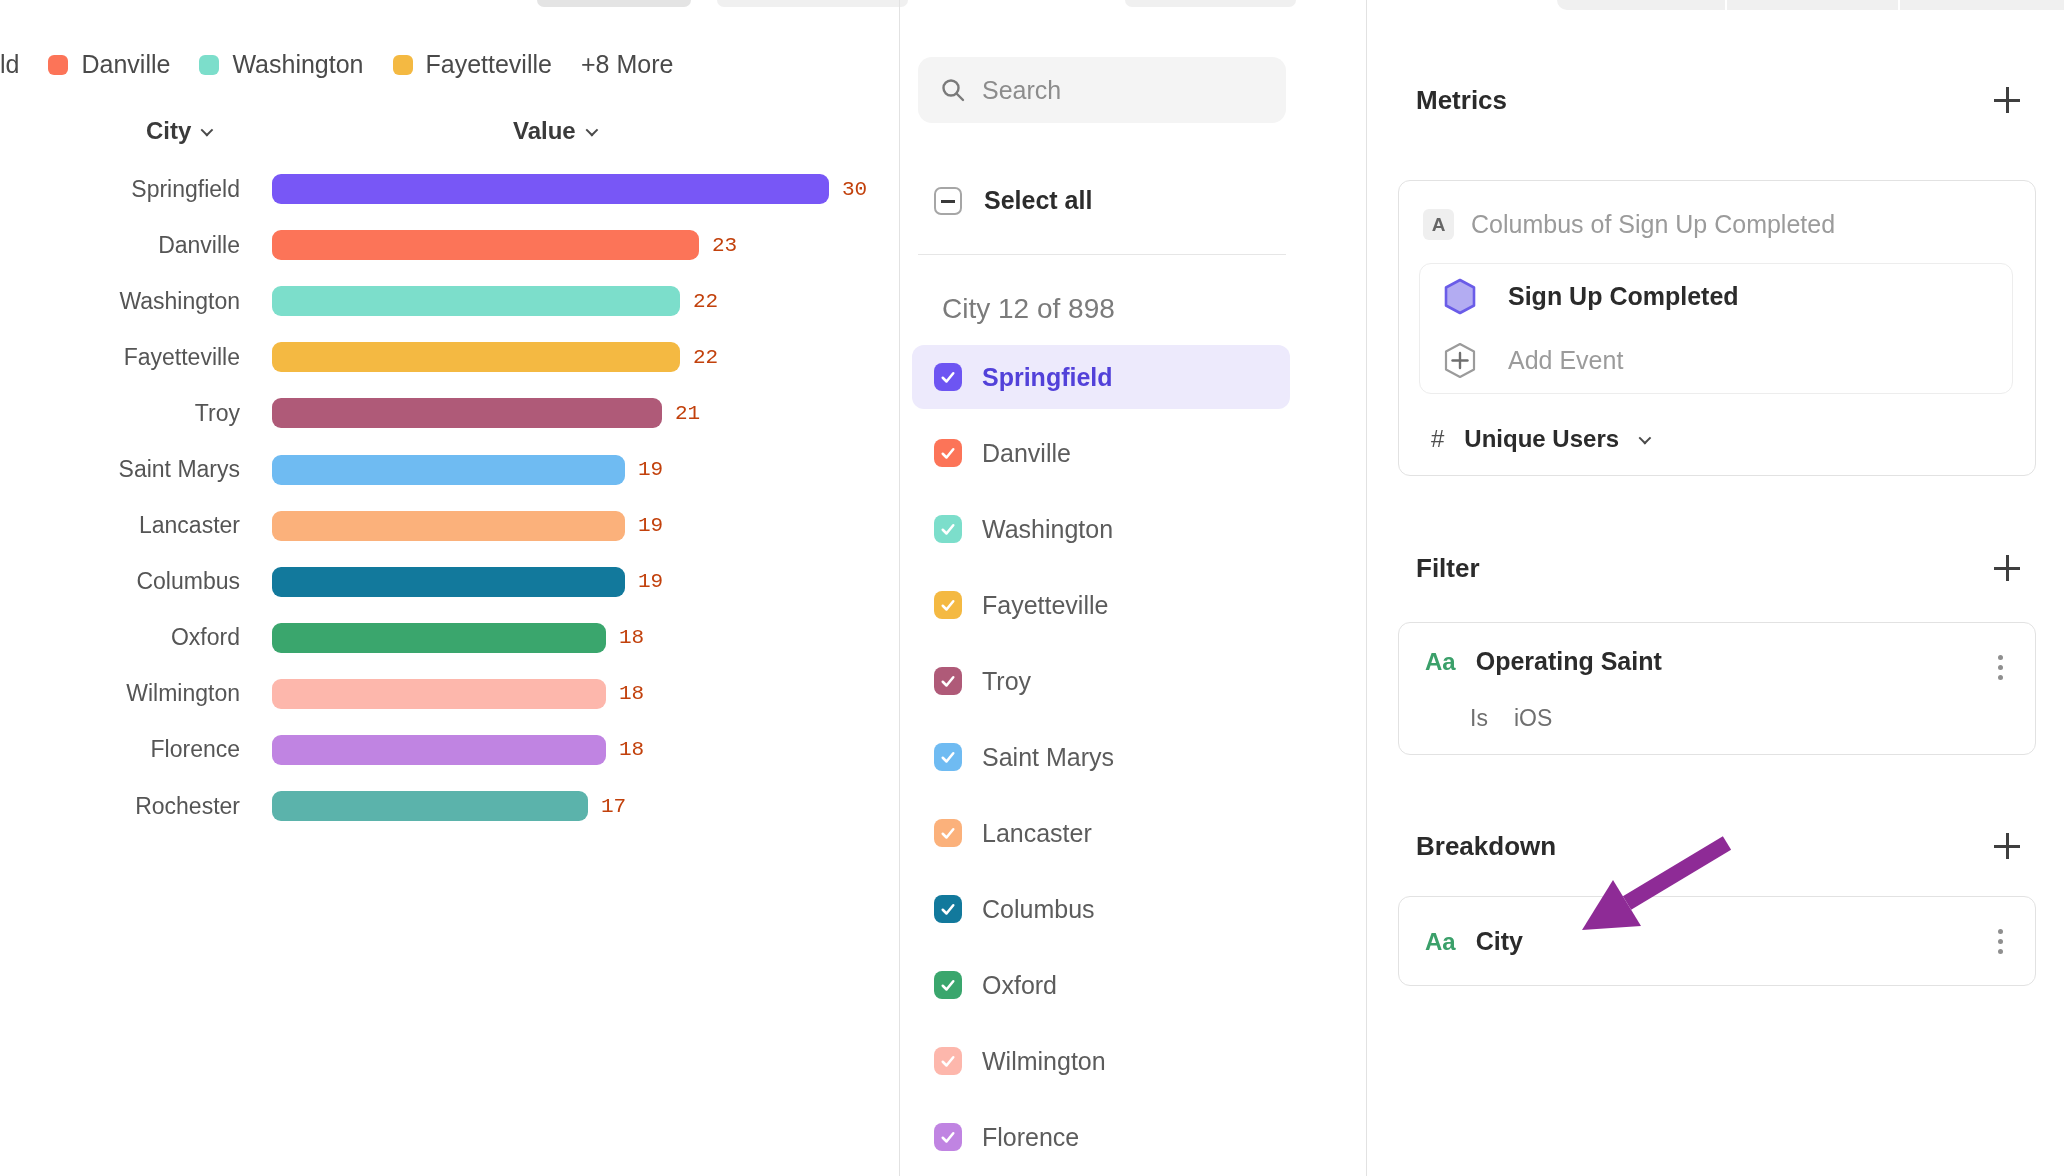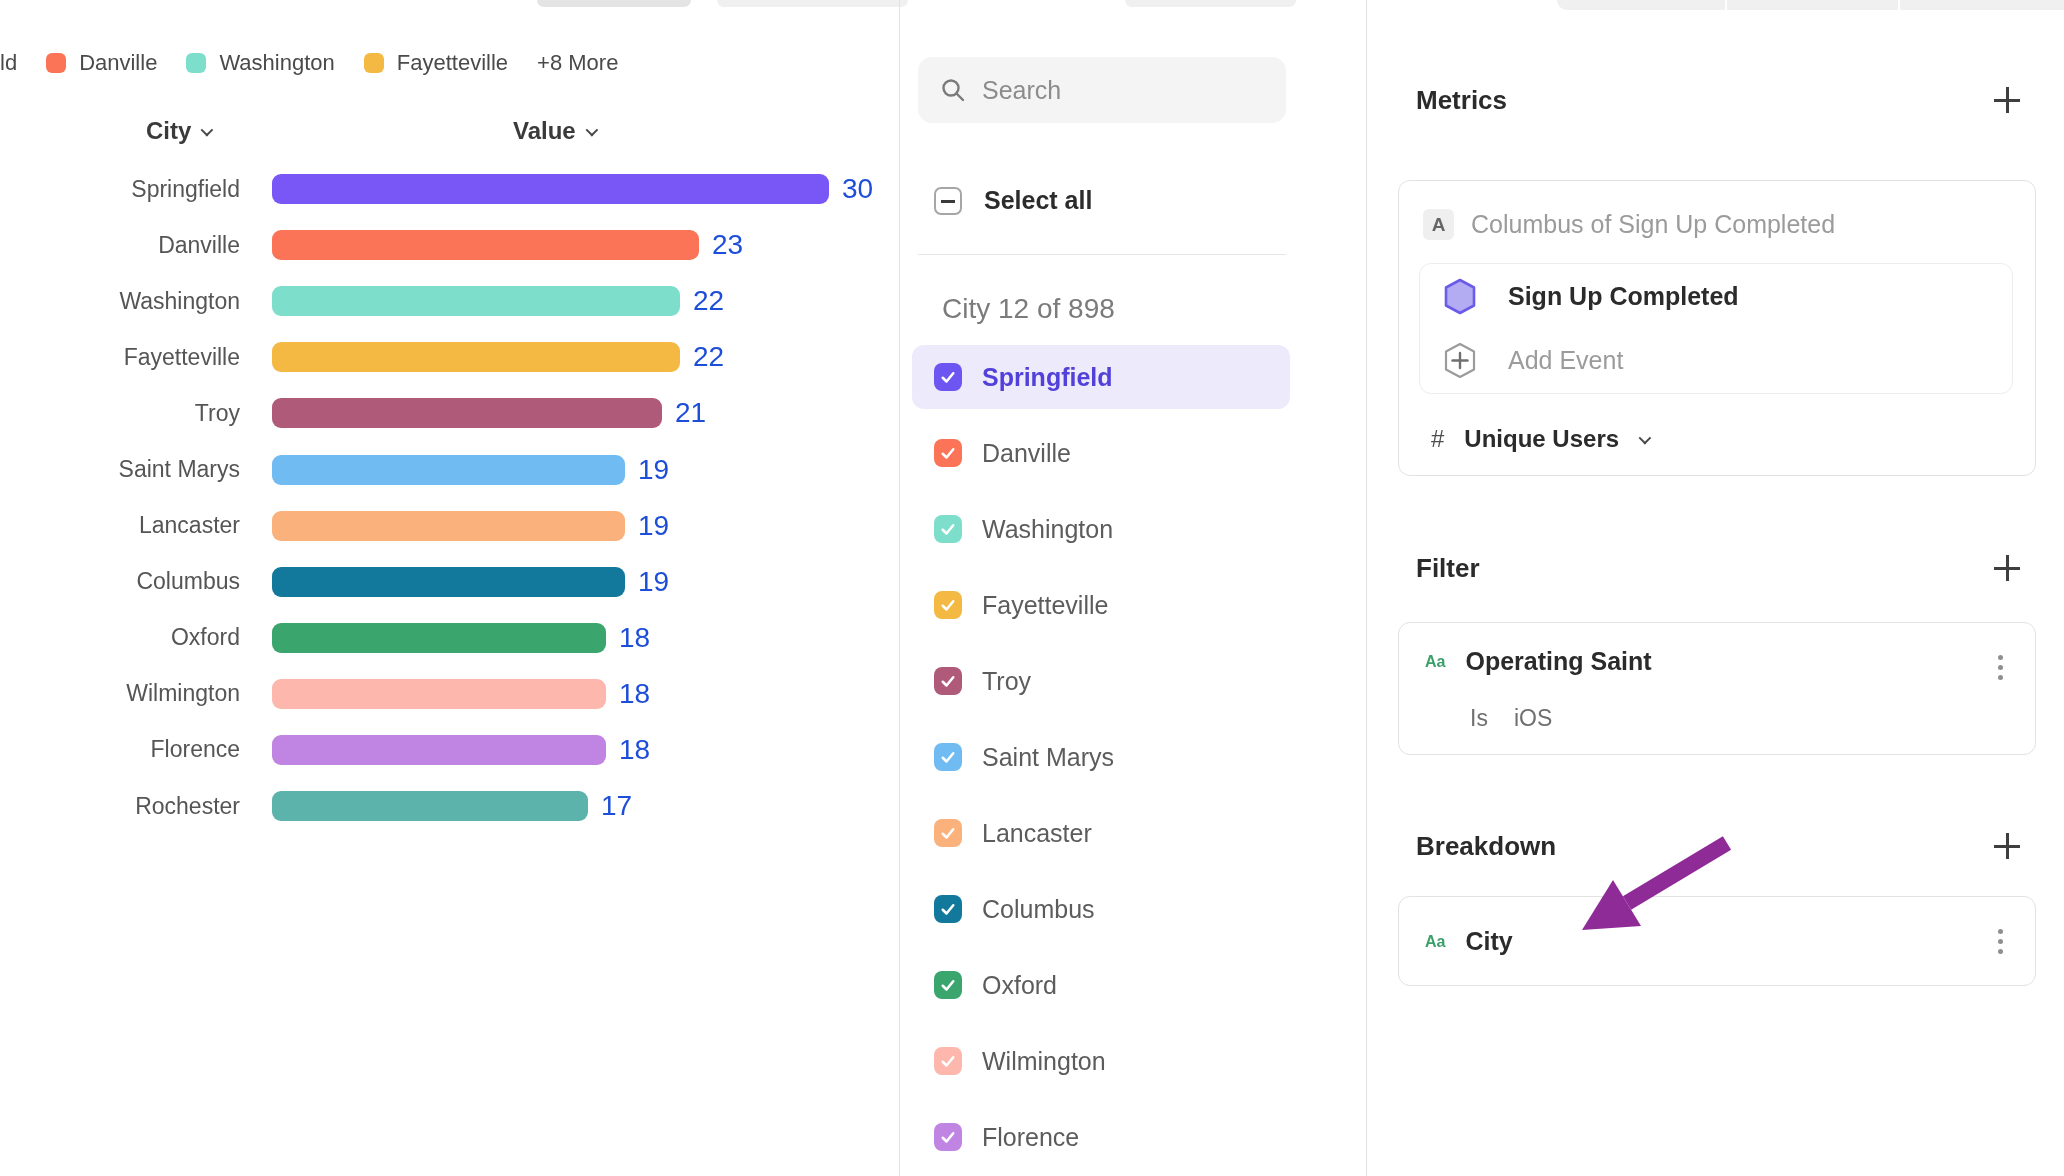--- a/index.html
+++ b/index.html
@@ -11,32 +11,32 @@
   .frag-a { left:537px; width:154px; height:7px; background:#E4E4E4; border-radius:0 0 8px 8px; }
   .frag-b { left:717px; width:191px; height:7px; border-radius:0 0 8px 8px; }
   .frag-c { left:1125px; width:171px; height:7px; border-radius:0 0 8px 8px; }
   .frag-d { left:1557px; width:507px; height:10px; border-radius:0 0 0 10px; }
   .frag-d .seg-div { position:absolute; top:0; width:2px; height:10px; background:#fff; }
 
   .vdiv { position:absolute; top:0; bottom:0; width:1px; background:#E2E2E2; }
 
   
   .chart-panel { position:absolute; left:0; top:0; width:899px; height:1176px; overflow:hidden; }
-  .legend { position:absolute; left:0; top:50px; display:flex; align-items:center; gap:29px; font-size:22px; color:#4a4a4a; white-space:nowrap; }
+  .legend { position:absolute; left:0; top:50px; display:flex; align-items:center; gap:29px; font-size:25px; color:#4a4a4a; white-space:nowrap; }
   .legend-item { display:flex; align-items:center; gap:13px; }
   .swatch { width:20px; height:20px; border-radius:6px; flex:0 0 auto; }
   .legend-more { color:#4a4a4a; }
   .chart-col-head { position:absolute; top:117px; display:flex; align-items:center; gap:10px; font-size:24px; font-weight:700; color:#3a3a3a; }
   .col-city { left:146px; } .col-value { left:513px; }
   .chev { display:inline-block; width:9px; height:9px; border-right:2.5px solid #4a4a4a; border-bottom:2.5px solid #4a4a4a; transform:rotate(45deg) translateY(-2px); }
   .bars { position:absolute; left:0; top:161px; width:899px; }
   .bar-row { display:flex; align-items:center; height:56.1px; }
   .bar-label { width:240px; text-align:right; font-size:23px; color:#555; }
   .bar { height:30px; border-radius:9px; margin-left:32px; flex:0 0 auto; }
-  .bar-value { margin-left:13px; font-family:Liberation Sans, sans-serif; font-size:28px; color:#1d4ed8; }
+  .bar-value { margin-left:13px; font-family:Liberation Mono, monospace; font-size:21px; color:#c2410c; }
 
   
   .list-panel { position:absolute; left:900px; top:0; width:466px; height:1176px; overflow:hidden; }
   .search-box { position:absolute; left:18px; top:57px; width:368px; height:66px; background:#F4F4F4; border-radius:14px; display:flex; align-items:center; padding-left:22px; gap:16px; }
   .search-box input { border:none; outline:none; background:transparent; font-family:"Liberation Sans",sans-serif; font-size:25px; color:#333; width:270px; }
   .search-box input::placeholder { color:#8C8C8C; }
   .select-row { position:absolute; left:34px; top:186px; display:flex; align-items:center; gap:22px; }
   .cb-indet { width:28px; height:28px; border:2px solid #A6A6A6; border-radius:7px; background:#fff; position:relative; }
   .cb-indet::after { content:""; position:absolute; left:5px; top:11px; width:14px; height:3px; background:#3a3a3a; }
   .select-label { font-size:25px; font-weight:700; color:#2c2c2c; }
@@ -65,21 +65,21 @@
   .ev-row { height:64px; display:flex; align-items:center; padding-left:24px; gap:32px; }
   .ev-name { font-size:25px; font-weight:700; color:#2b2b2b; }
   .ev-add { font-size:25px; color:#9b9b9b; }
   .measure-row { position:absolute; left:32px; top:244px; display:flex; align-items:center; gap:20px; }
   .hash { font-size:24px; color:#4f4f4f; }
   .measure-label { font-size:24px; font-weight:700; color:#2b2b2b; }
   .filter-card { top:622px; height:133px; }
   .breakdown-card { top:896px; height:90px; }
   .p-row { position:absolute; top:24px; left:26px; display:flex; align-items:center; gap:20px; }
   .breakdown-card .p-row { top:50%; transform:translateY(-50%); }
-  .aa { font-size:16px; font-weight:700; color:#3BA06A; }
+  .aa { font-size:24px; font-weight:700; color:#3BA06A; }
   .p-name { font-size:25px; font-weight:700; color:#2b2b2b; }
   .kebab { position:absolute; right:22px; top:26px; width:26px; height:36px; display:flex; flex-direction:column; align-items:center; justify-content:center; gap:5px; cursor:pointer; }
   .breakdown-card .kebab { top:50%; transform:translateY(-50%); }
   .kebab i { width:5px; height:5px; border-radius:50%; background:#8f8f8f; }
   .arrow-overlay { position:absolute; left:0; top:0; width:2064px; height:1176px; pointer-events:none; z-index:5; }
 </style>
 </head>
 <body>
 
 <div class="screen">

